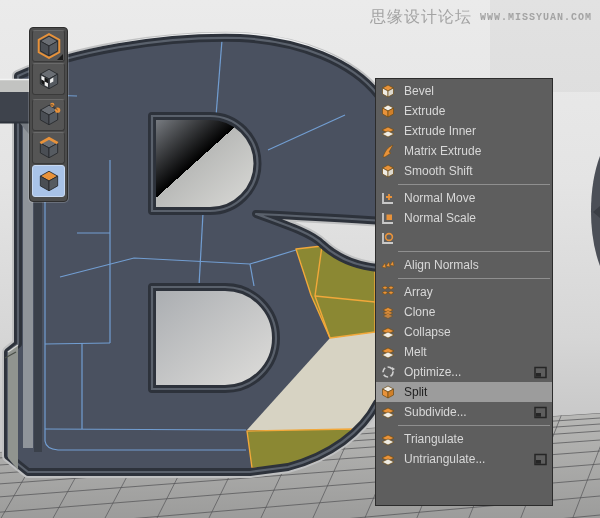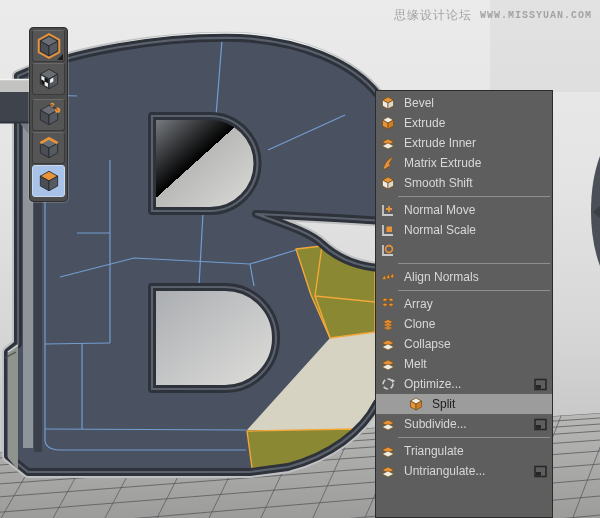--- a/index.html
+++ b/index.html
@@ -22,39 +22,39 @@
     display:flex;align-items:center;justify-content:center;
     background:#555;border:1px solid #3a3a3a;border-top-color:#6a6a6a;
   }
   .tool-btn.gap{margin-top:3px;}
   .tool-btn.selected{background:var(--selection-blue);border-color:#c8d9f2;}
   .tool-btn svg{display:block;}
   .corner-tri{position:absolute;right:1px;bottom:1px;width:0;height:0;
     border-left:6px solid transparent;border-bottom:6px solid #1c1c1c;}
   
   #context-menu{
-    position:absolute;left:375px;top:90px;width:178px;height:428px;overflow:hidden;
+    position:absolute;left:375px;top:78px;width:178px;height:428px;overflow:hidden;
     background:var(--menu-bg);border:1px solid #2c2c2c;padding-top:2px;
   }
   .menu-item{
     height:20px;display:flex;align-items:center;
     color:var(--menu-text);font-size:12px;line-height:20px;white-space:nowrap;
   }
-  .menu-item.highlighted{background:var(--menu-highlight-bg);color:var(--menu-highlight-text);padding-left:28px;}
+  .menu-item.highlighted{background:var(--menu-highlight-bg);color:var(--menu-highlight-text);}
   .menu-icon{width:17px;height:16px;margin-left:3px;flex:0 0 17px;
     display:flex;align-items:center;justify-content:center;}
   .menu-label{margin-left:8px;flex:1 1 auto;}
   .menu-opt{width:15px;height:15px;margin-right:4px;flex:0 0 15px;}
   .menu-sep{height:1px;background:var(--separator);margin:3px 2px 3px 22px;}
   
   #watermark{
     position:absolute;right:8px;top:7px;display:flex;align-items:center;gap:8px;
     color:var(--watermark);
   }
-  #wm-cn{font-size:12px;letter-spacing:1px;}
+  #wm-cn{font-size:16px;letter-spacing:1px;}
   #wm-url{font-size:10px;font-weight:bold;letter-spacing:1px;font-family:Liberation Mono, monospace;}
 </style>
 </head>
 <body>
 
 <div id="viewport">
 
   <svg id="scene" width="600" height="518" viewBox="0 0 600 518">
     <defs>
       <linearGradient id="holeGrad1" x1="0" y1="0" x2="1" y2="1">

